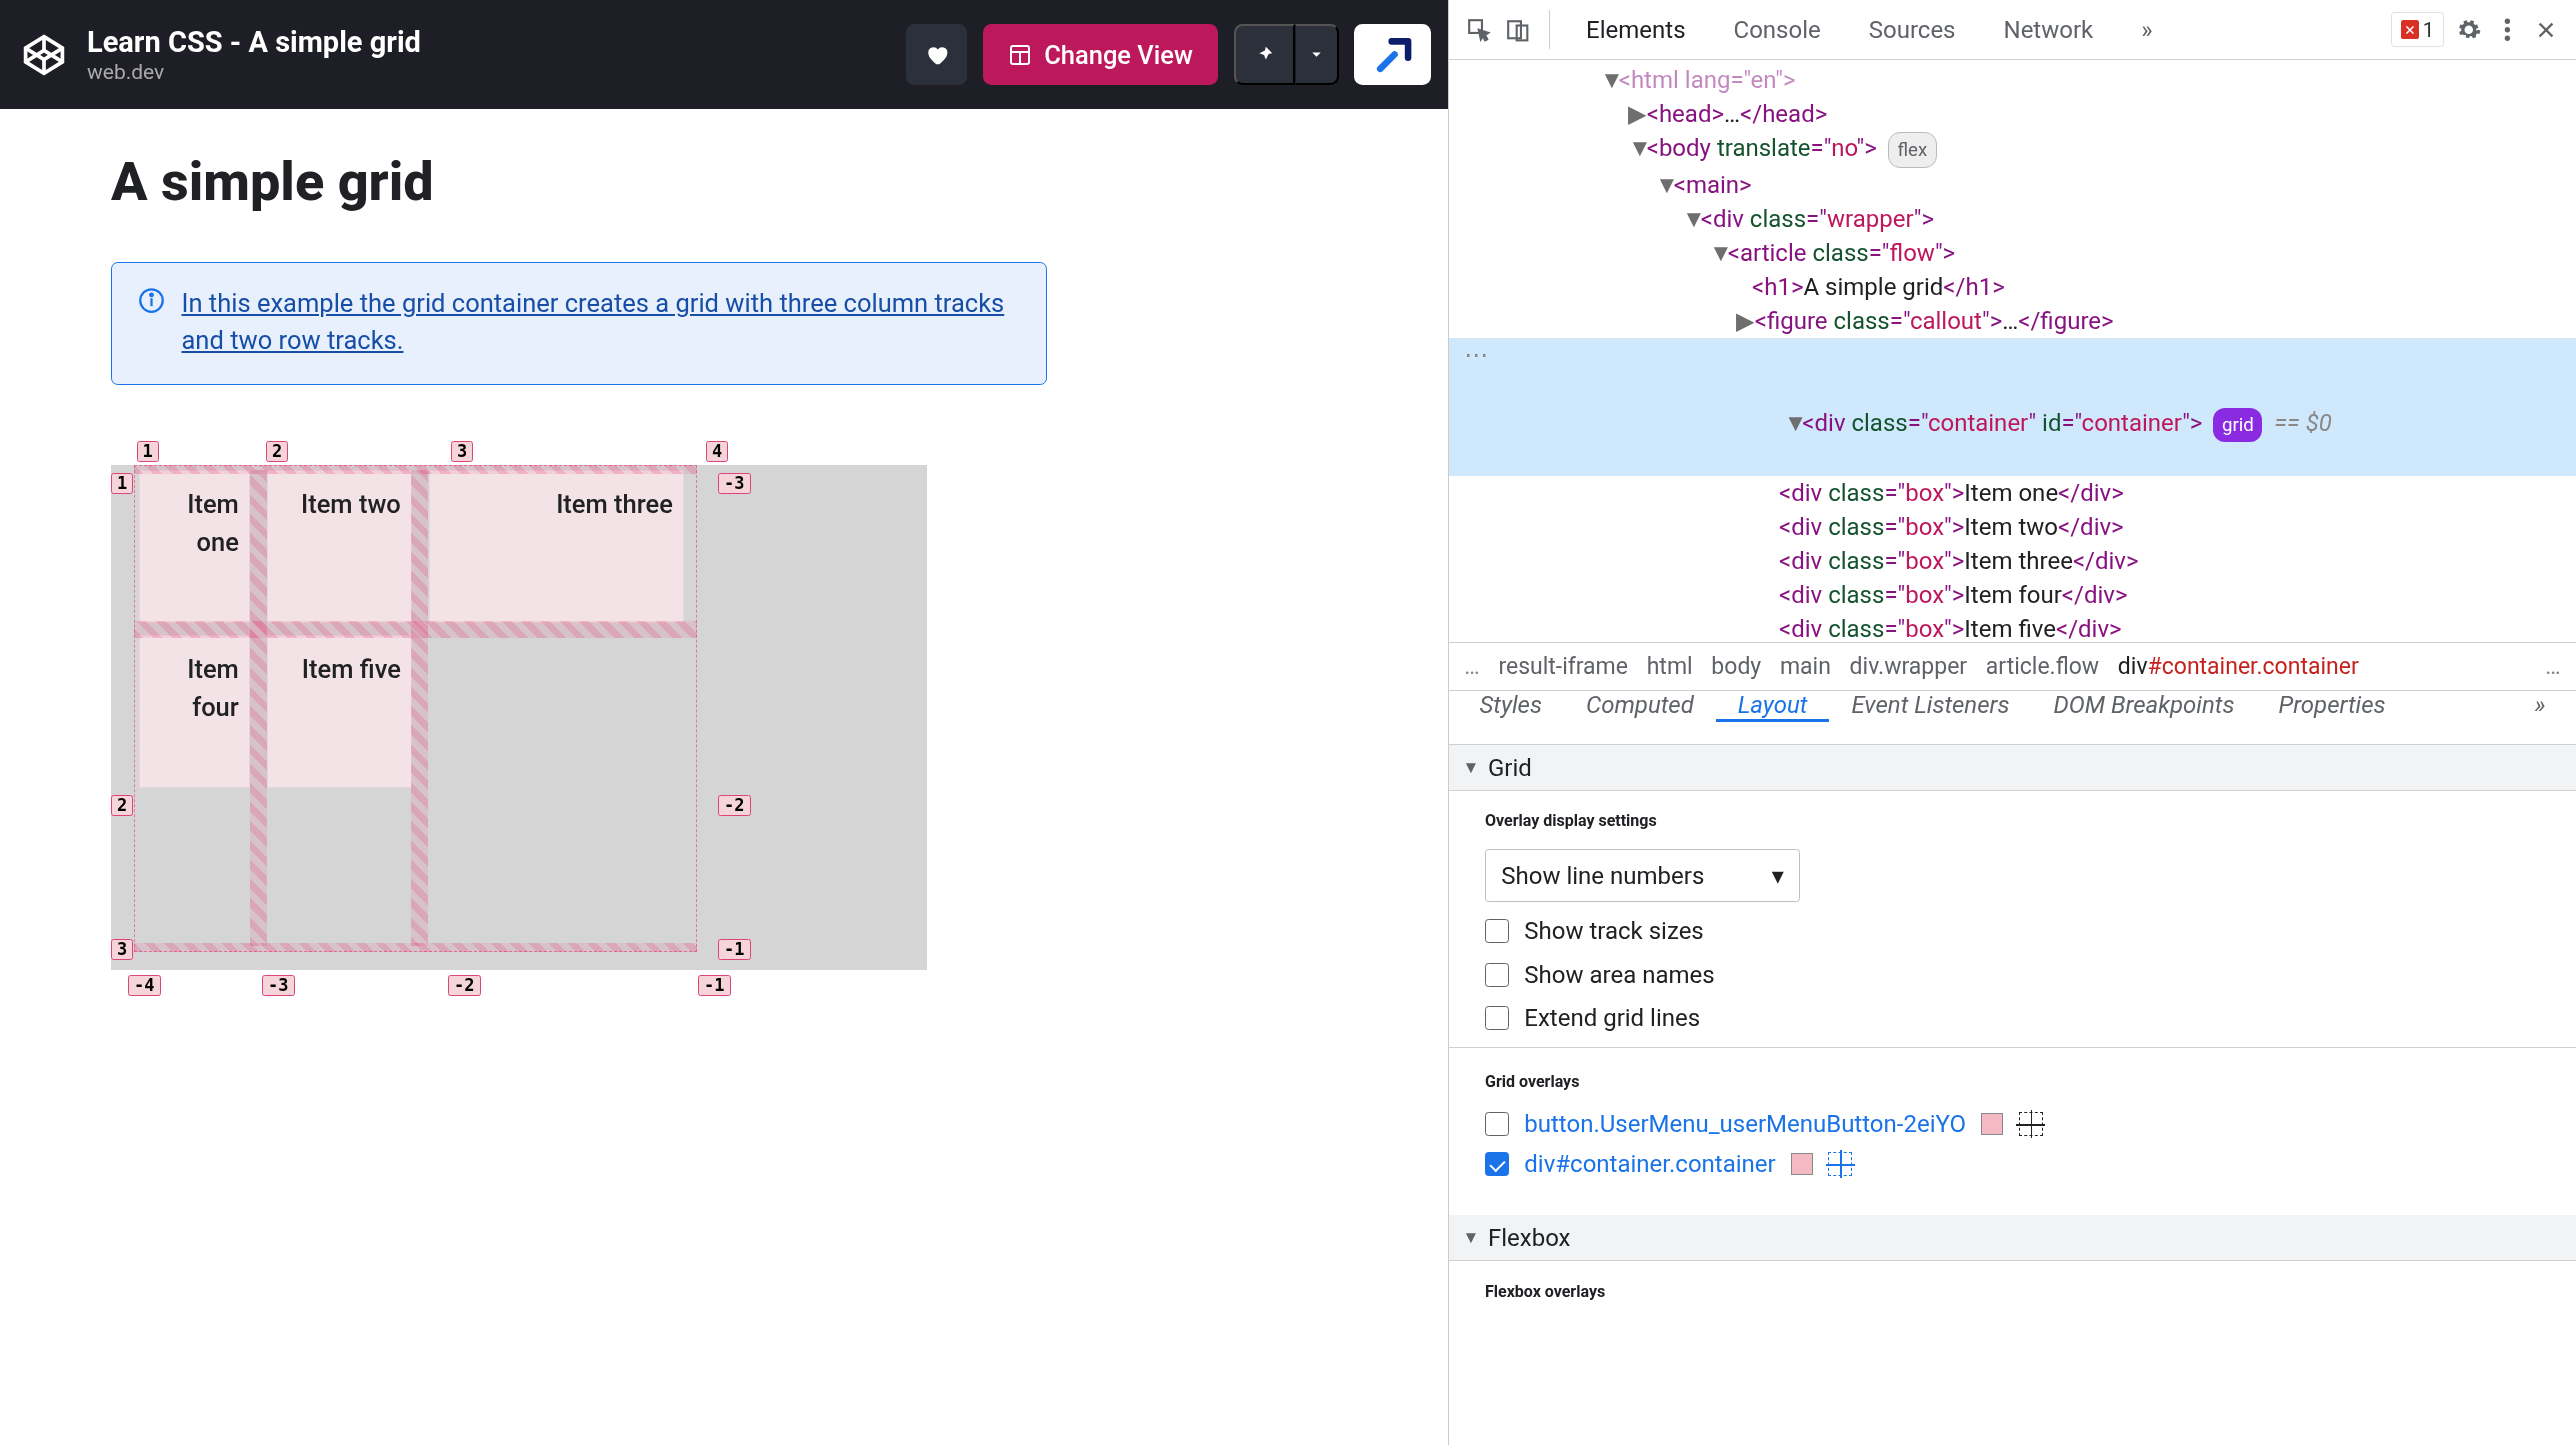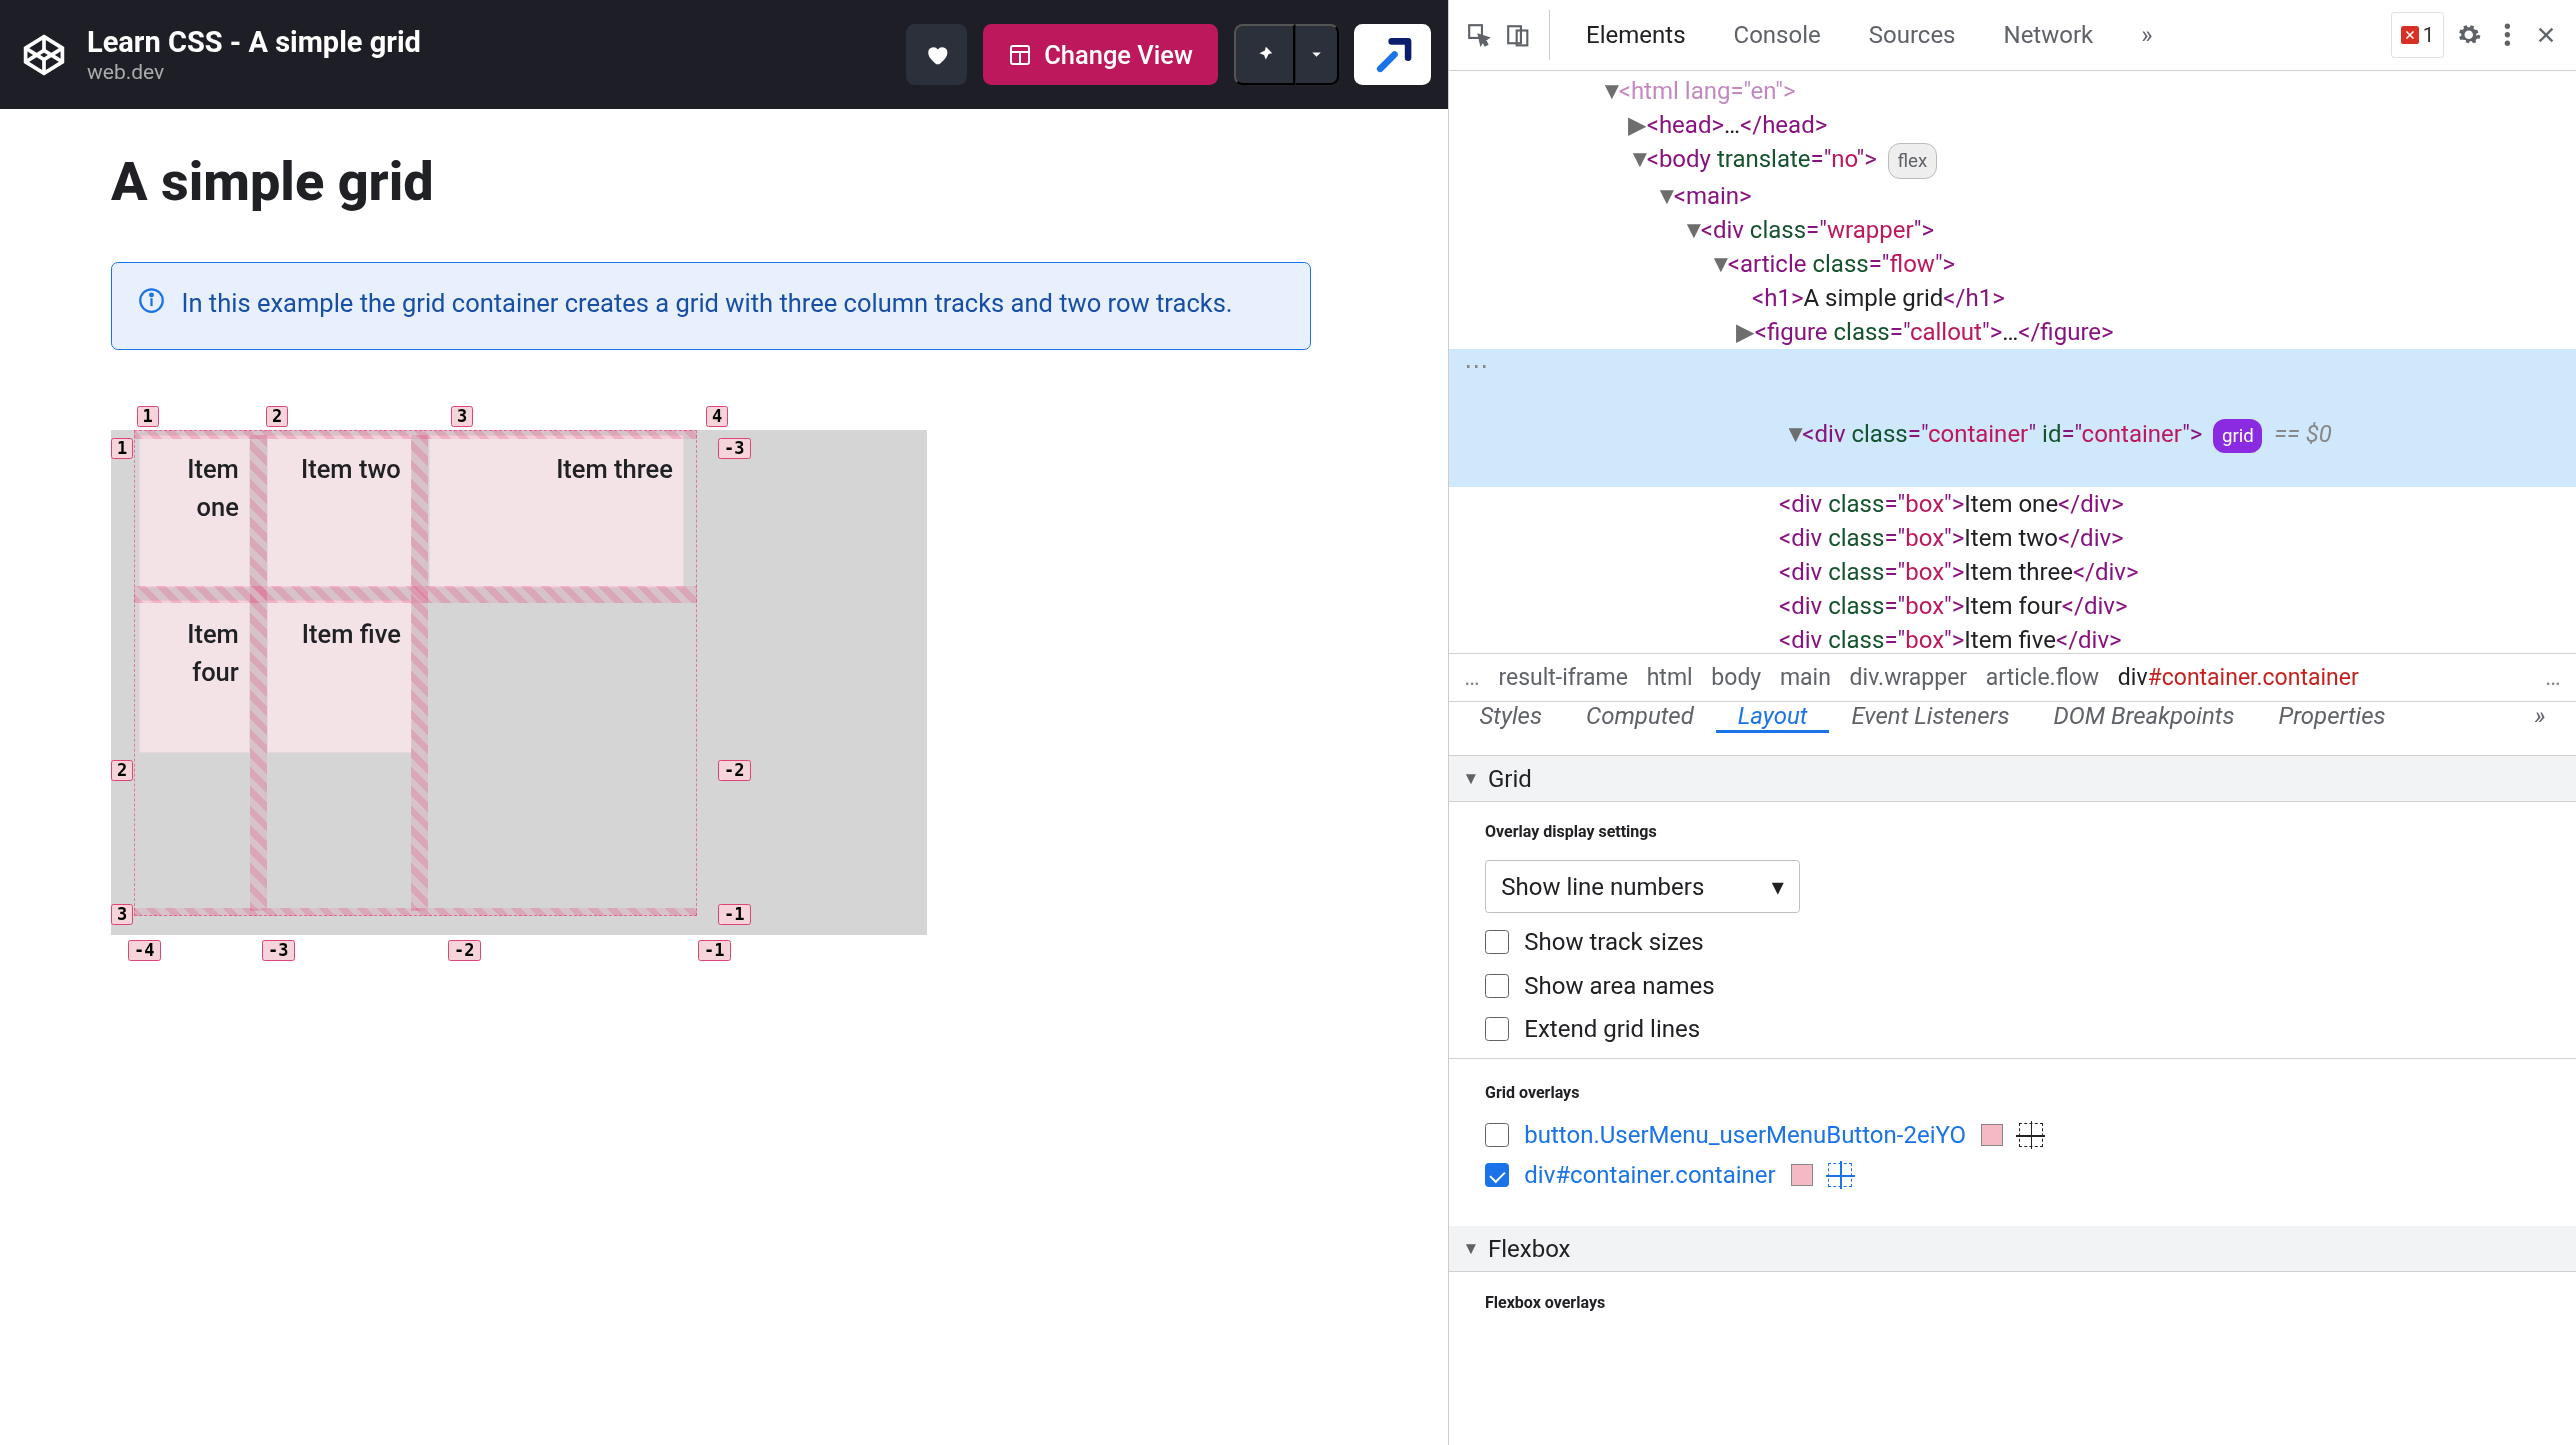--- a/index.html
+++ b/index.html
@@ -20,39 +20,39 @@
 .cp-btn.change { background: #be185d; padding: 0 25.5px; }
 .cp-btn.group { display:flex; padding:0; background:transparent; gap:0;}
 .cp-btn.group .seg { background:#2c303a; height:61px; display:flex;align-items:center;justify-content:center;}
 .cp-btn.group .seg:first-child{ width:61px; border-radius:8.5px 0 0 8.5px;}
 .cp-btn.group .seg:last-child{ width:44px; border-radius:0 8.5px 8.5px 0; border-left:1.7px solid #1e1f26;}
 .cp-btn.white { background: #fff; width: 77px; }
 
 
 .page-body { flex:1; background:#fff; padding: 41px 111px; overflow:auto; }
 .page-h1 { font-size: 54px; font-weight: 800; color: #202124; margin-bottom: 49px; }
-.callout { border: 1.7px solid #1a73e8; border-radius: 6.8px; background: #e8f0fe; padding: 22px 25.5px 25.5px 25.5px; display:flex; gap:17px; color:#174ea6; font-size:25.5px; line-height:1.45; width: 1200px; }
+.callout { border: 1.7px solid #1a73e8; border-radius: 6.8px; background: #e8f0fe; padding: 22px 25.5px 25.5px 25.5px; display:flex; gap:17px; color:#174ea6; font-size:25.5px; line-height:1.45; width: 936px; text-decoration: underline; }
 .callout-icon { flex:0 0 auto; margin-top:1.7px;}
 .grid-demo-wrap { margin-top: 56px; position: relative; width: 816px; }
 .grid-bg { position:absolute; left:0; top:24px; width:816px; height:505px; background:#d5d5d5; z-index:0;}
 .grid-container { position:relative; z-index:1; margin-left:28px; margin-top:0; display:grid; grid-template-columns: 111px 145px 255px; grid-auto-rows: 153px 153px; gap: 12px 17px; padding:29px 0 0 0;}
 .grid-box { background:#f4e3e6; border:1.7px solid rgba(0,0,0,0.05); color:#202124; font-size:25.5px; font-weight:500; padding:13.6px 10.2px; text-align:right; line-height:1.5;}
 .grid-overlay { position:absolute; z-index:2; pointer-events:none; left:28px; top:29px; width:553px; height:476px;}
 .ov-col { position:absolute; top:0; height:100%; background: repeating-linear-gradient(45deg, rgba(233,30,99,0.25) 0 6.8px, rgba(233,30,99,0.1) 6.8px 13.6px); }
 .ov-col.c1{ left:111px; width:17px;}
 .ov-col.c2{ left:272px; width:17px;}
 .ov-row { position:absolute; left:-5.1px; width:calc(100% + 10.2px); background: repeating-linear-gradient(45deg, rgba(233,30,99,0.25) 0 6.8px, rgba(233,30,99,0.1) 6.8px 13.6px);}
 .ov-row.r0{ top:-5.1px; height:8.5px;}
 .ov-row.r1{ top:151px; height:17px;}
 .ov-row.rb{ bottom:-5.1px; height:8.5px;}
 .ov-border{ position:absolute; inset:-5.1px; border:1.7px dashed rgba(233,30,99,0.5);}
 .ln { position:absolute; z-index:3; font-family: ui-monospace, Menlo, monospace; font-size:17px; font-weight:600; color:#000; background:#f6d5da; border:0.9px solid #d47; padding:0 5.1px; border-radius:2.6px; line-height:18.7px;}
 
 
-.dt-tabs { height: 71px; border-bottom: 0.9px solid #d0d0d0; display:flex; align-items:stretch; padding: 0 10.2px; gap:0; }
+.dt-tabs { height: 60px; border-bottom: 0.9px solid #d0d0d0; display:flex; align-items:stretch; padding: 0 10.2px; gap:0; }
 .dt-tabs .spacer{ flex:1;}
 .dt-iconbtn { width:39px; display:flex; align-items:center; justify-content:center; color:#5f6368; cursor:pointer;}
 .dt-sep { width:0.9px; background:#ccc; margin:10.2px 12px;}
 .dt-tab { padding: 0 24px; display:flex; align-items:center; font-size:24px; color:#5f6368; cursor:pointer;}
 .dt-tab.active{ color:#202124;}
 .dt-err { display:flex; align-items:center; gap:3.4px; background:#fff; border:0.9px solid #e0e0e0; border-radius:3.4px; padding:1.7px 8.5px; font-size:20.4px; color:#333; margin:12px 5.1px;}
 .dt-err .dot{ width:18.7px;height:18.7px;background:#d93025;border-radius:2.6px; display:flex;align-items:center;justify-content:center;color:#fff;font-size:13.6px;}
 
 
 .dom-tree { flex: 0 0 auto; height: 582px; overflow:auto; font-family: ui-monospace, Menlo, Consolas, monospace; font-size:24px; line-height:34px; padding: 3.4px 0 8.5px 0; color:#202124; position:relative;}

